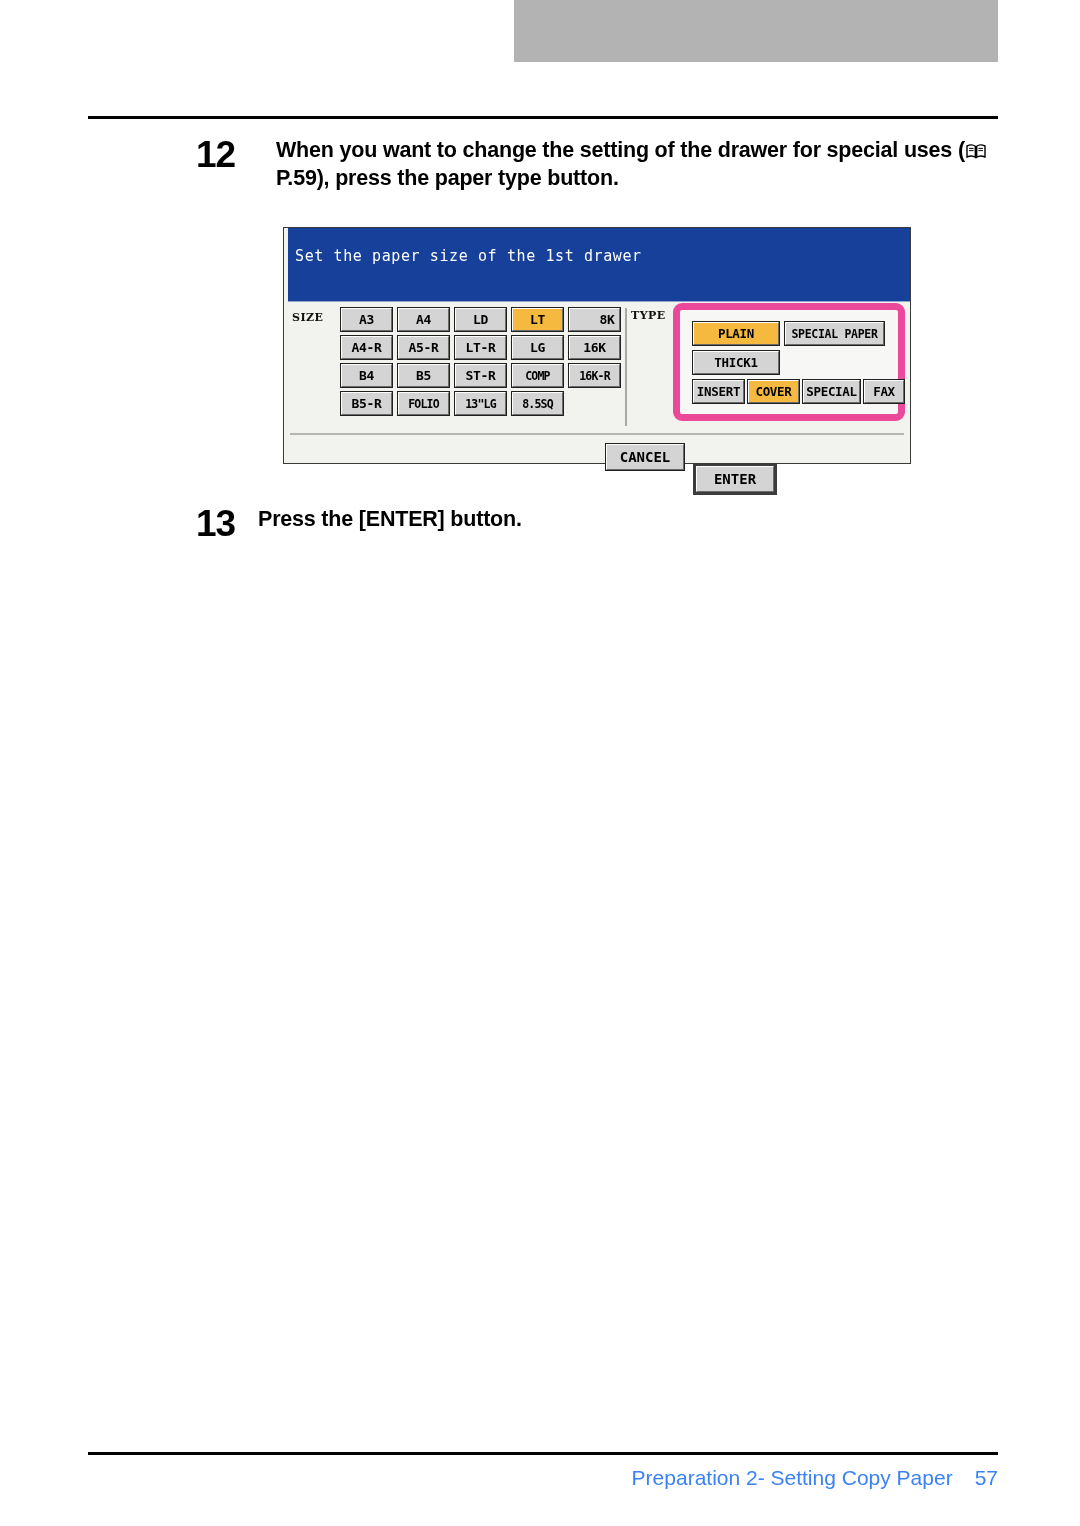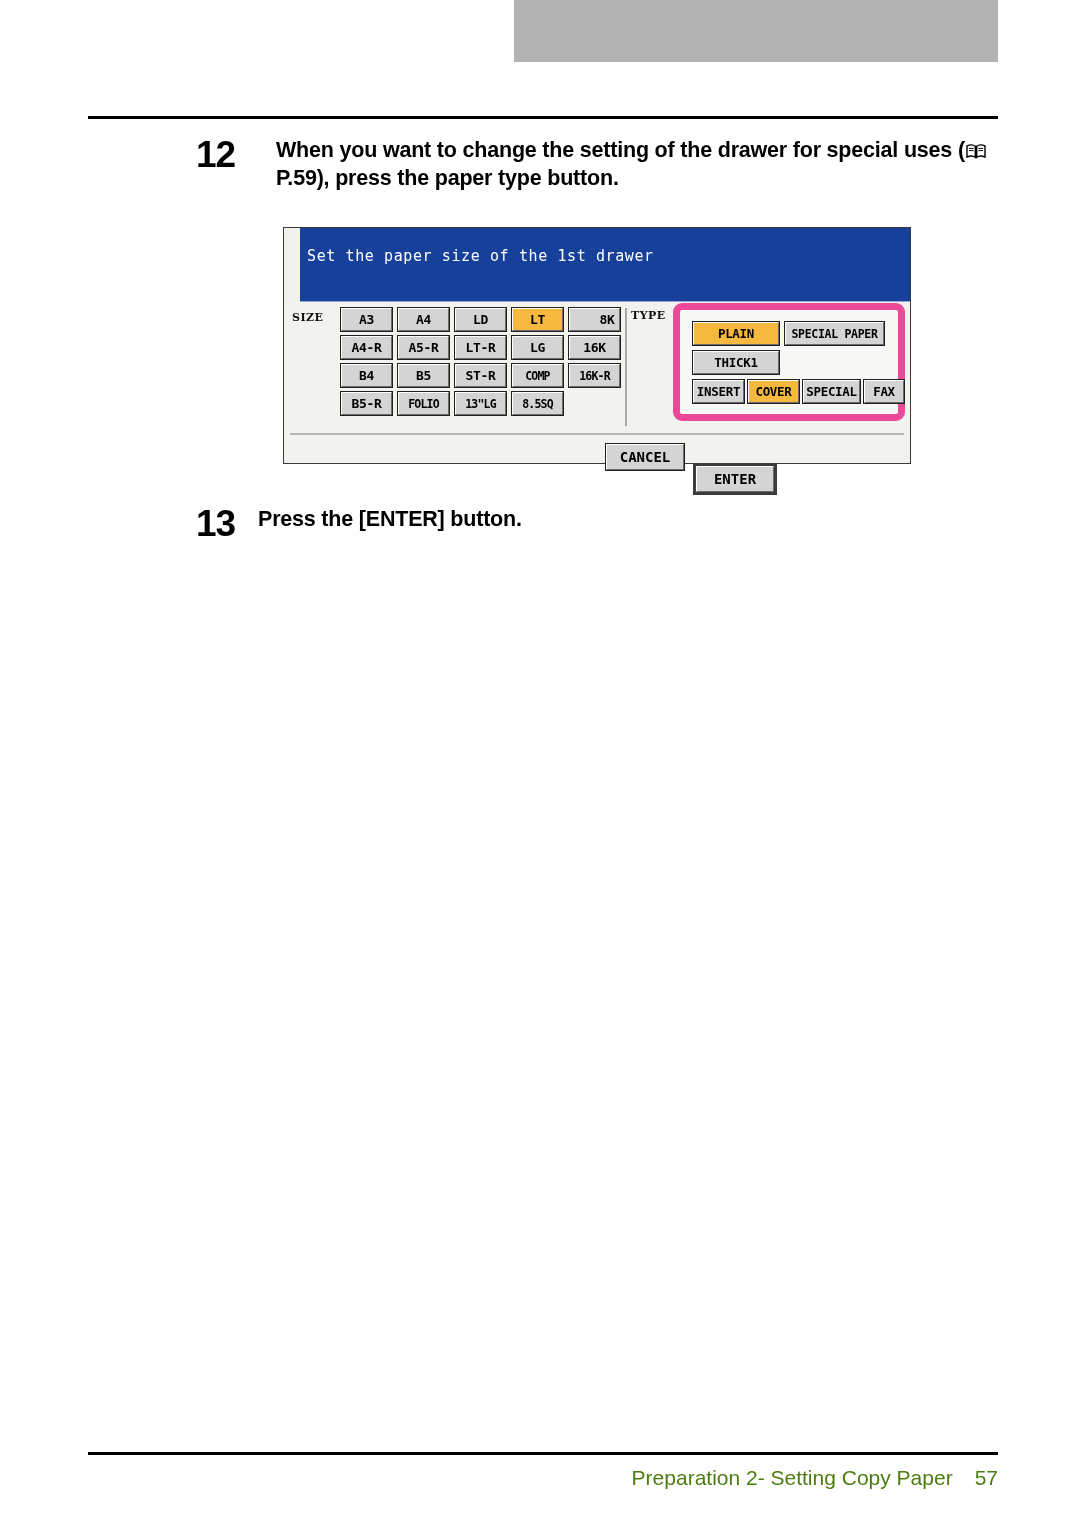--- a/index.html
+++ b/index.html
@@ -88,21 +88,21 @@
     top: 227px;
     width: 628px;
     height: 237px;
     border: 1.5px solid #3a3a3a;
     background: #f1f1ee;
     box-sizing: border-box;
     font-family: "DejaVu Sans Mono", monospace;
   }
   .lcd-title {
     position: absolute;
-    left: 16px;
+    left: 4px;
     top: 0;
     right: 0;
     height: 73px;
     background: #17409a;
     border-bottom: 1.5px solid #8fa7ce;
   }
   .lcd-title-text {
     position: absolute;
     left: 7px;
     top: 19px;
@@ -202,21 +202,21 @@
 
   
   .footer {
     position: absolute;
     left: 88px;
     top: 1466px;
     width: 910px;
     text-align: right;
     font-family: "Liberation Sans", sans-serif;
     font-size: 21px;
-    color: #4d7c0f;
+    color: #3b82f6;
   }
   .footer .pagenum { margin-left: 22px; }
 </style>
 </head>
 <body>
 
 <div class="top-gray-bar"></div>
 <div class="rule-top"></div>
 
 <div class="step" id="step-12">

